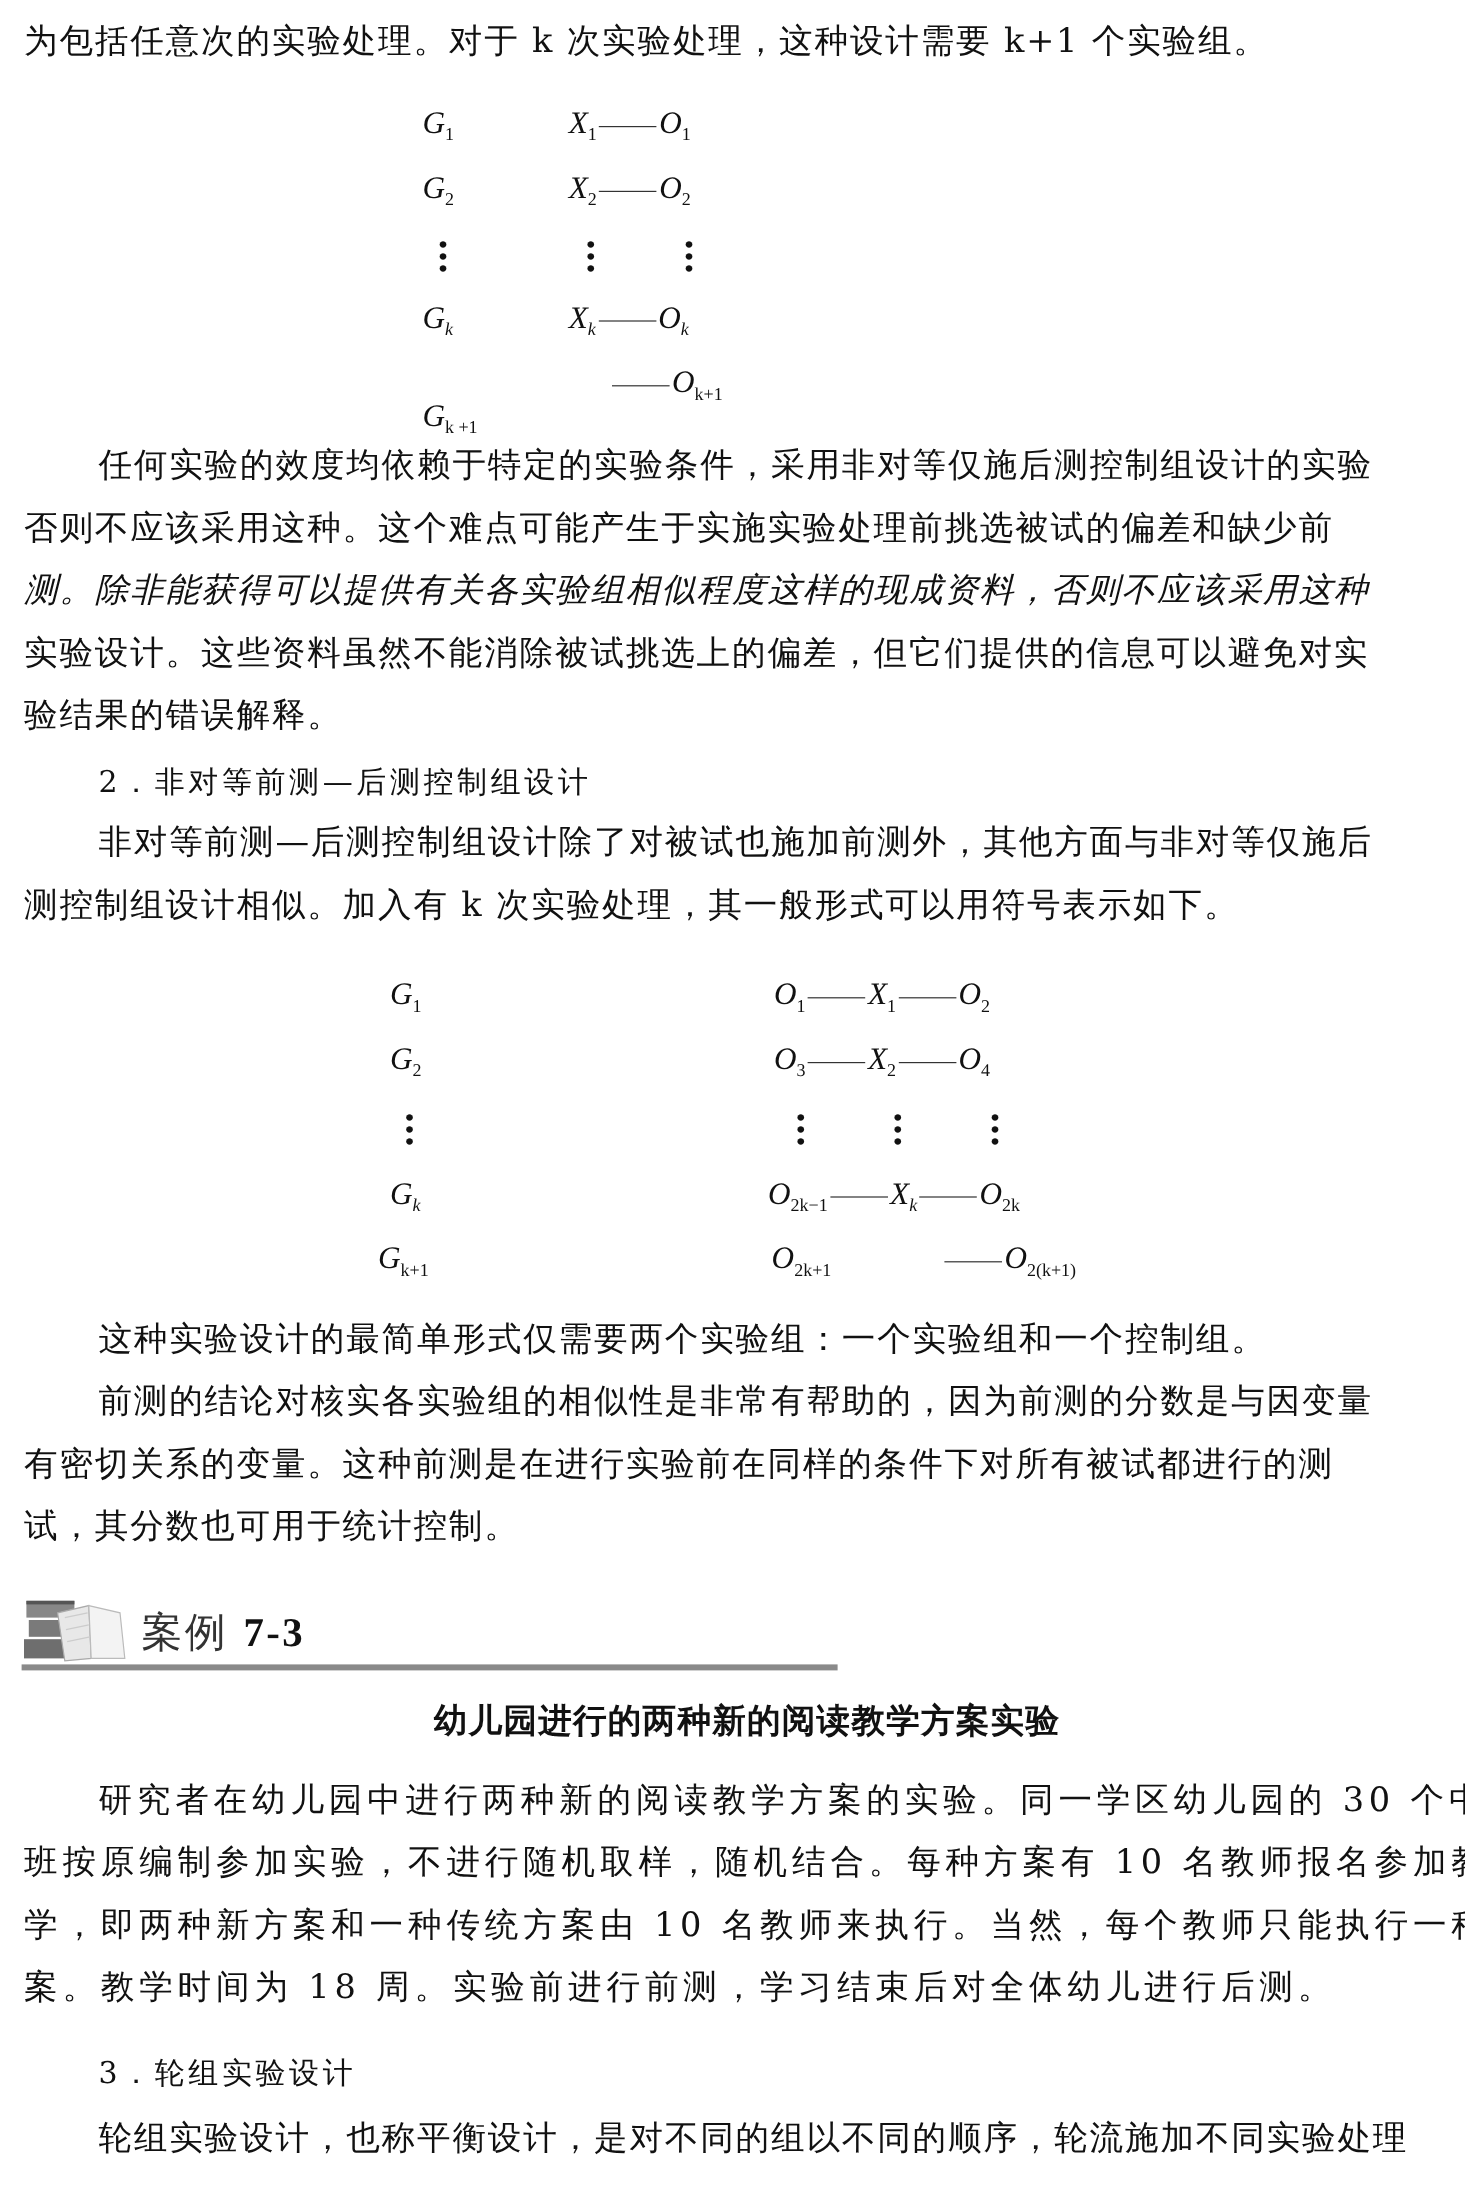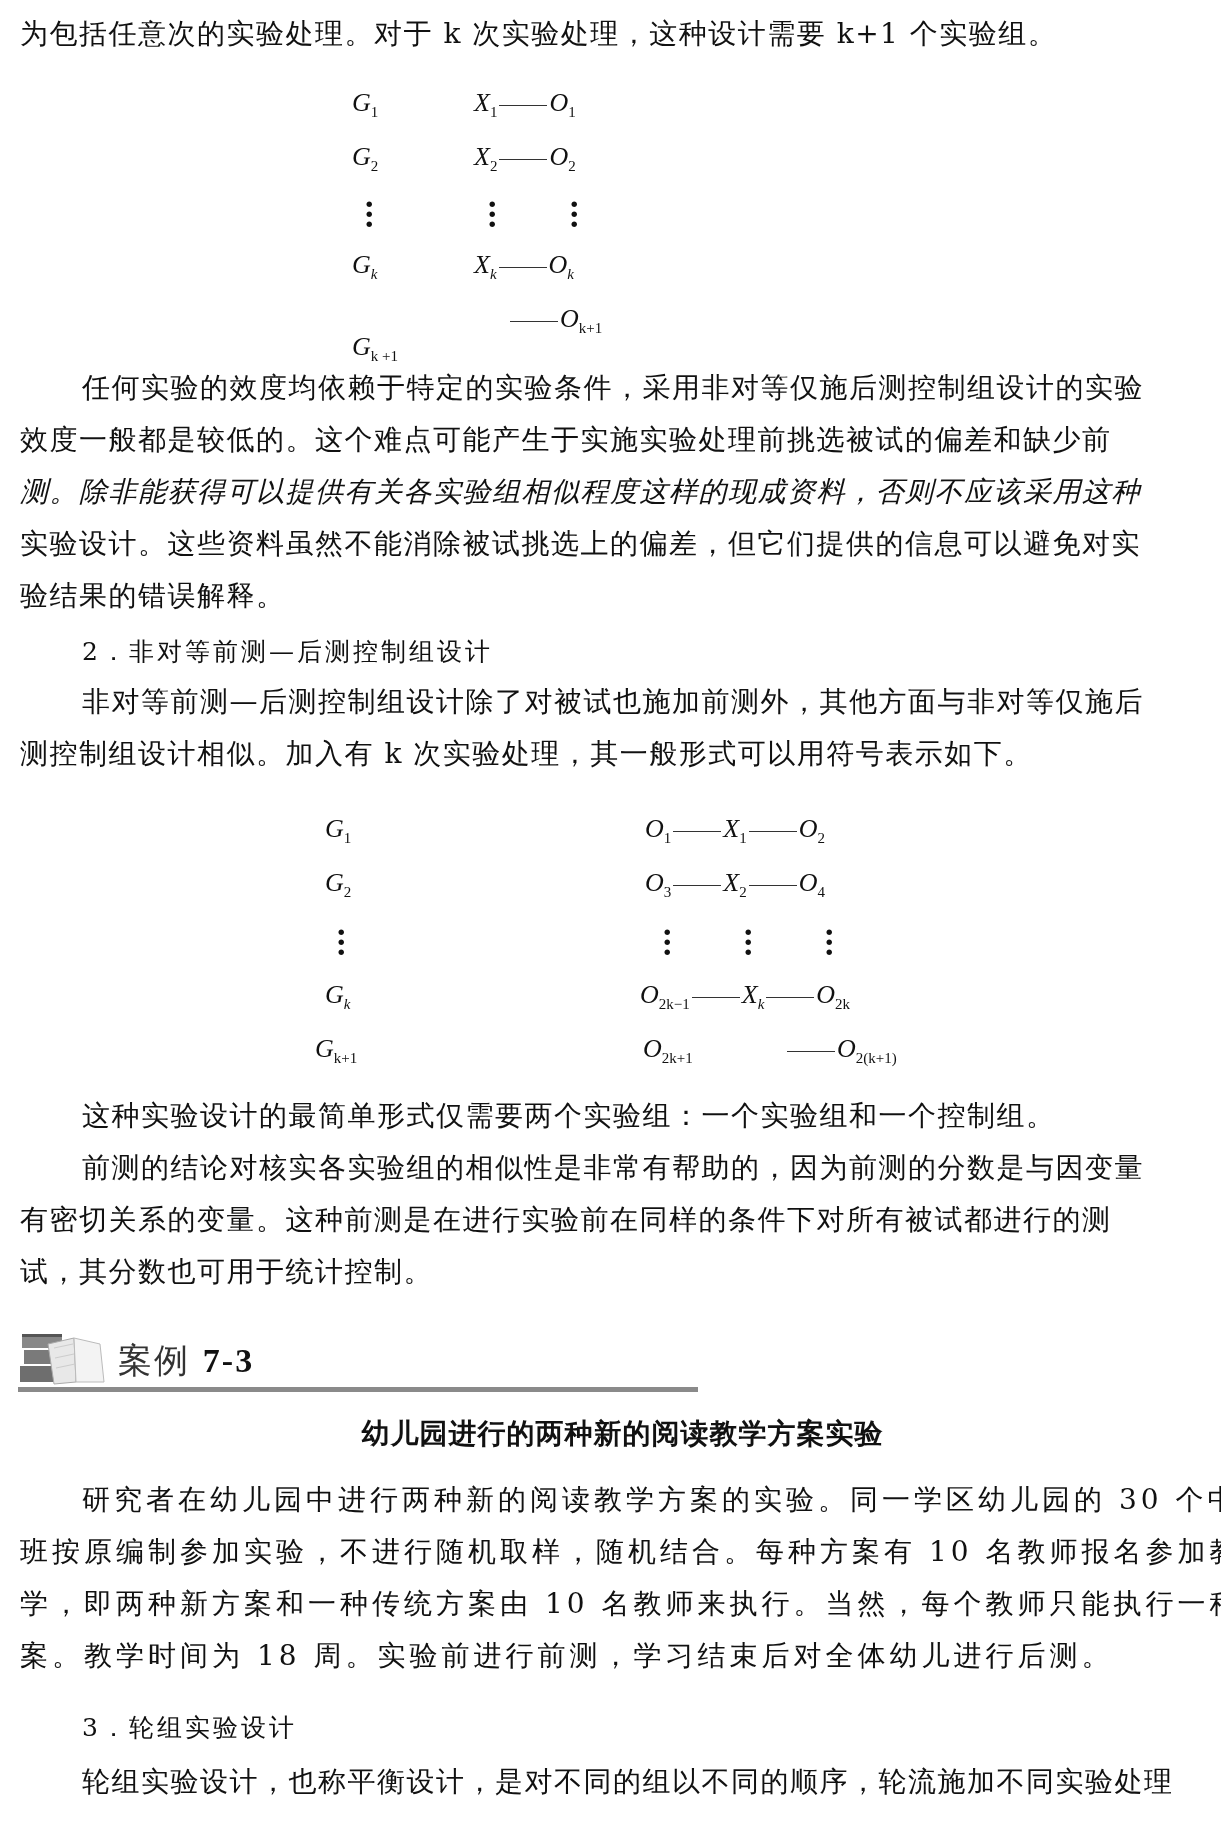--- a/index.html
+++ b/index.html
@@ -62,21 +62,21 @@
       </div>
 
     <div class="math" style="left:352px; top:250px;"><span>G</span><sub><i>k</i></sub></div>
     <div class="math" style="left:474px; top:250px;"><span>X</span><sub><i>k</i></sub><span class="dash"></span><span>O</span><sub><i>k</i></sub></div>
 
     <div class="math" style="left:352px; top:304px;margin-top:28px;"><span>G</span><sub>k +1</sub></div>
     <div class="math" style="left:508px; top:304px;"><span class="dash"></span><span>O</span><sub>k+1</sub></div>
   </div>
 
   <div class="line indent" style="top:368px;">任何实验的效度均依赖于特定的实验条件，采用非对等仅施后测控制组设计的实验</div>
-  <div class="line" style="top:420px;">效度一般都是较低的。这个难点可能产生于实施实验处理前挑选被试的偏差和缺少前</div>
+  <div class="line" style="top:420px;">否则不应该采用这种。这个难点可能产生于实施实验处理前挑选被试的偏差和缺少前</div>
   <div class="line" style="top:472px;font-style:italic;">测。除非能获得可以提供有关各实验组相似程度这样的现成资料，否则不应该采用这种</div>
   <div class="line" style="top:524px;">实验设计。这些资料虽然不能消除被试挑选上的偏差，但它们提供的信息可以避免对实</div>
   <div class="line" style="top:576px;">验结果的错误解释。</div>
 
   <div class="line indent heading" style="top:632px;">2．非对等前测—后测控制组设计</div>
 
   <div class="line indent" style="top:682px;">非对等前测—后测控制组设计除了对被试也施加前测外，其他方面与非对等仅施后</div>
   <div class="line" style="top:734px;">测控制组设计相似。加入有 k 次实验处理，其一般形式可以用符号表示如下。</div>
 
   <div>

